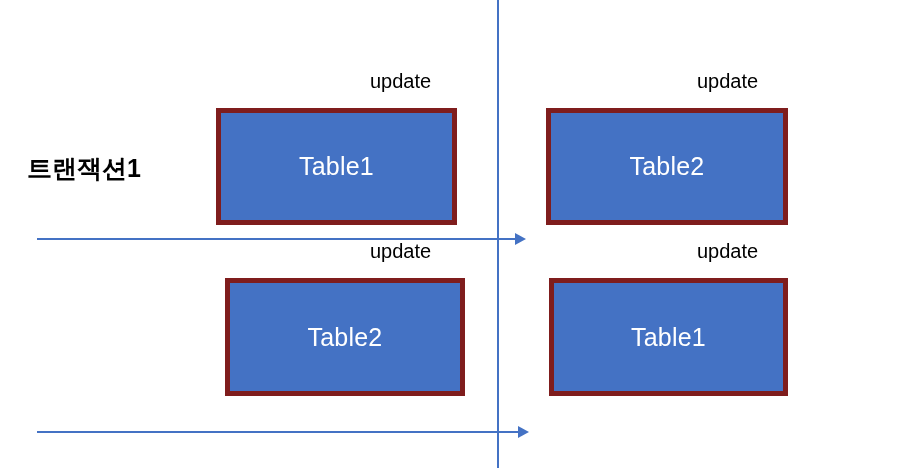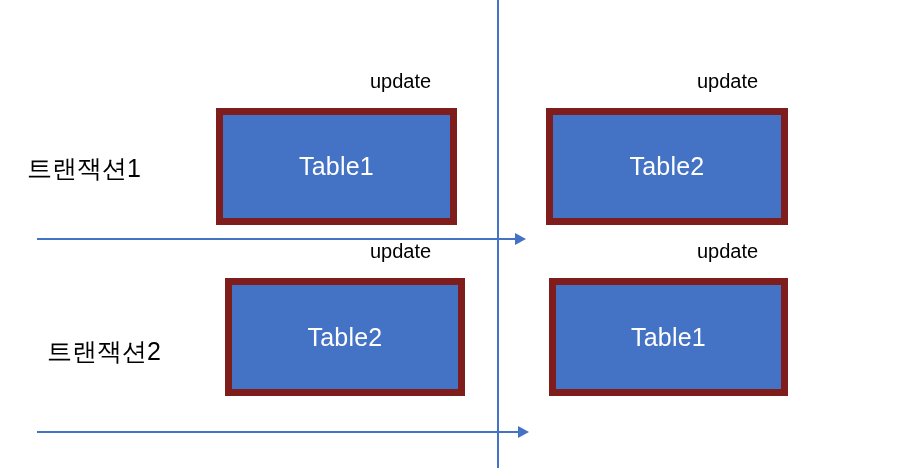--- a/index.html
+++ b/index.html
@@ -33,21 +33,21 @@
     height: 0;
     border-top: 6px solid transparent;
     border-bottom: 6px solid transparent;
     border-left: 11px solid #4472C4;
   }
 
   
   .tbox {
     position: absolute;
     background: #4472C4;
-    border: 7px solid #7f1d1d;
+    border: 5px solid #7f1d1d;
     box-sizing: border-box;
     display: flex;
     align-items: center;
     justify-content: center;
     color: #ffffff;
     font-size: 25px;
     letter-spacing: 0.2px;
   }
 
   
@@ -55,20 +55,21 @@
     position: absolute;
     font-size: 20px;
     color: #000000;
     white-space: nowrap;
   }
   .lbl-txn {
     position: absolute;
     font-size: 25px;
     color: #000000;
     white-space: nowrap;
+    font-weight: bold;
   }
 </style>
 </head>
 <body>
 
 <div id="canvas">
 
   <div class="vline" style="left:497px; top:0px; height:468px;"></div>
 
   <div class="lbl-txn" style="left:27px; top:152px;">트랜잭션1</div>
@@ -81,21 +82,20 @@
 
   <div class="lbl-update" style="left:697px; top:70px;">update</div>
 
   <div class="tbox" style="left:546px; top:108px; width:242px; height:117px;">
     <span>Table2</span>
   </div>
 
   <div class="timeline" style="left:37px; top:238px; width:482px;"></div>
   <div class="arrowhead" style="left:515px; top:233px;"></div>
 
-  <div class="lbl-txn" style="left:47px; top:335px;">트랜잭션2</div>
 
   <div class="lbl-update" style="left:370px; top:240px;">update</div>
 
   <div class="tbox" style="left:225px; top:278px; width:240px; height:118px;">
     <span>Table2</span>
   </div>
 
   <div class="lbl-update" style="left:697px; top:240px;">update</div>
 
   <div class="tbox" style="left:549px; top:278px; width:239px; height:118px;">

